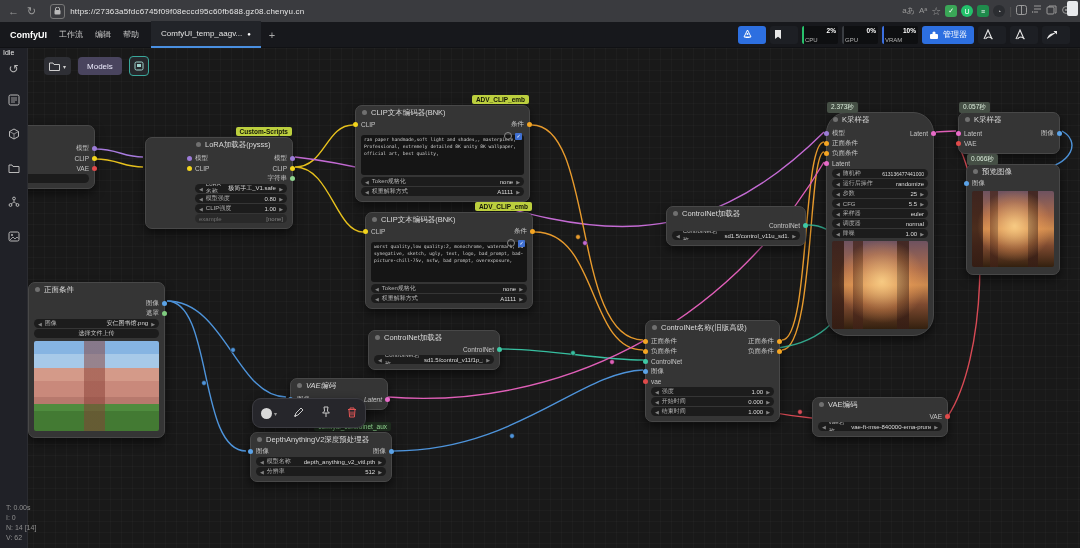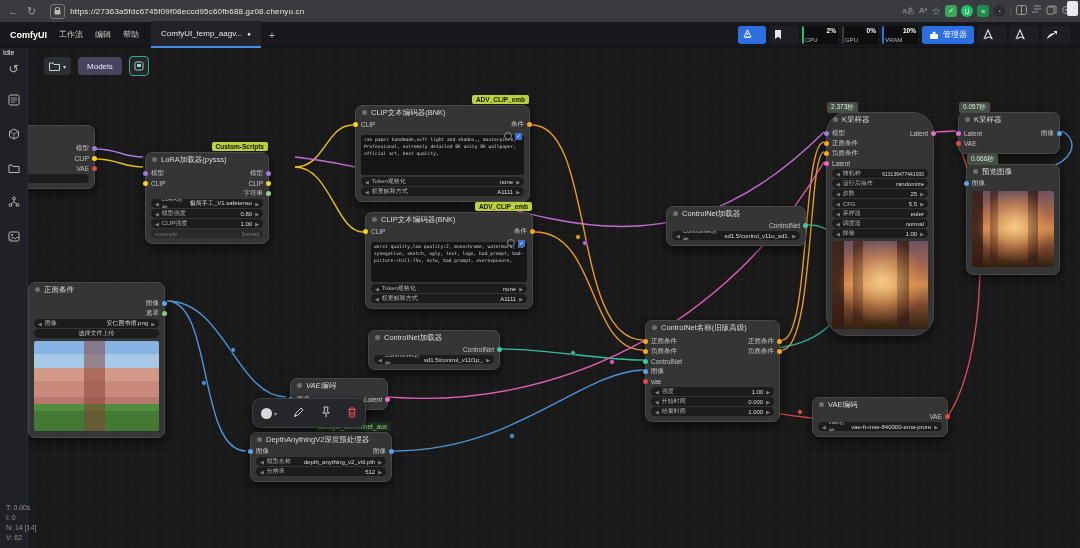--- a/index.html
+++ b/index.html
@@ -297,21 +297,21 @@
         <i class="dot c-vae"></i>
       </span>
     </div>
   <div class="w">
       <span class="wv" style="margin-left:0">nimated_v122_V1...</span>
       <span class="wa">▶</span>
     </div>
   <div style="height:4px"></div>
 </div>
 
-<div class="node" style="left:145px;top:152px;width:124px;">
+<div class="node" style="left:145px;top:137px;width:148px;padding-left:44px;">
   <div class="badge b-yellow">Custom-Scripts</div>
   <div class="nt">
       <i class="cdot"></i>
       <span>LoRA加载器(pysss)</span>
     </div>
   <div style="height:2px"></div>
   <div class="pr">
       <span class="pt in">
         <i class="dot c-model"></i>
         <span>模型</span>

